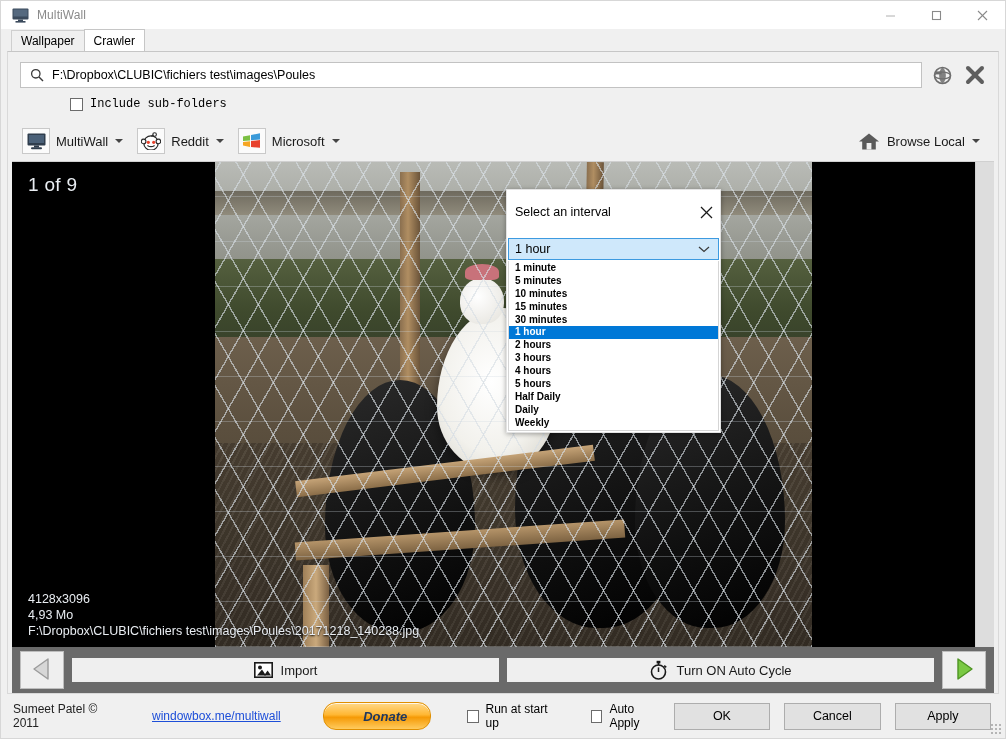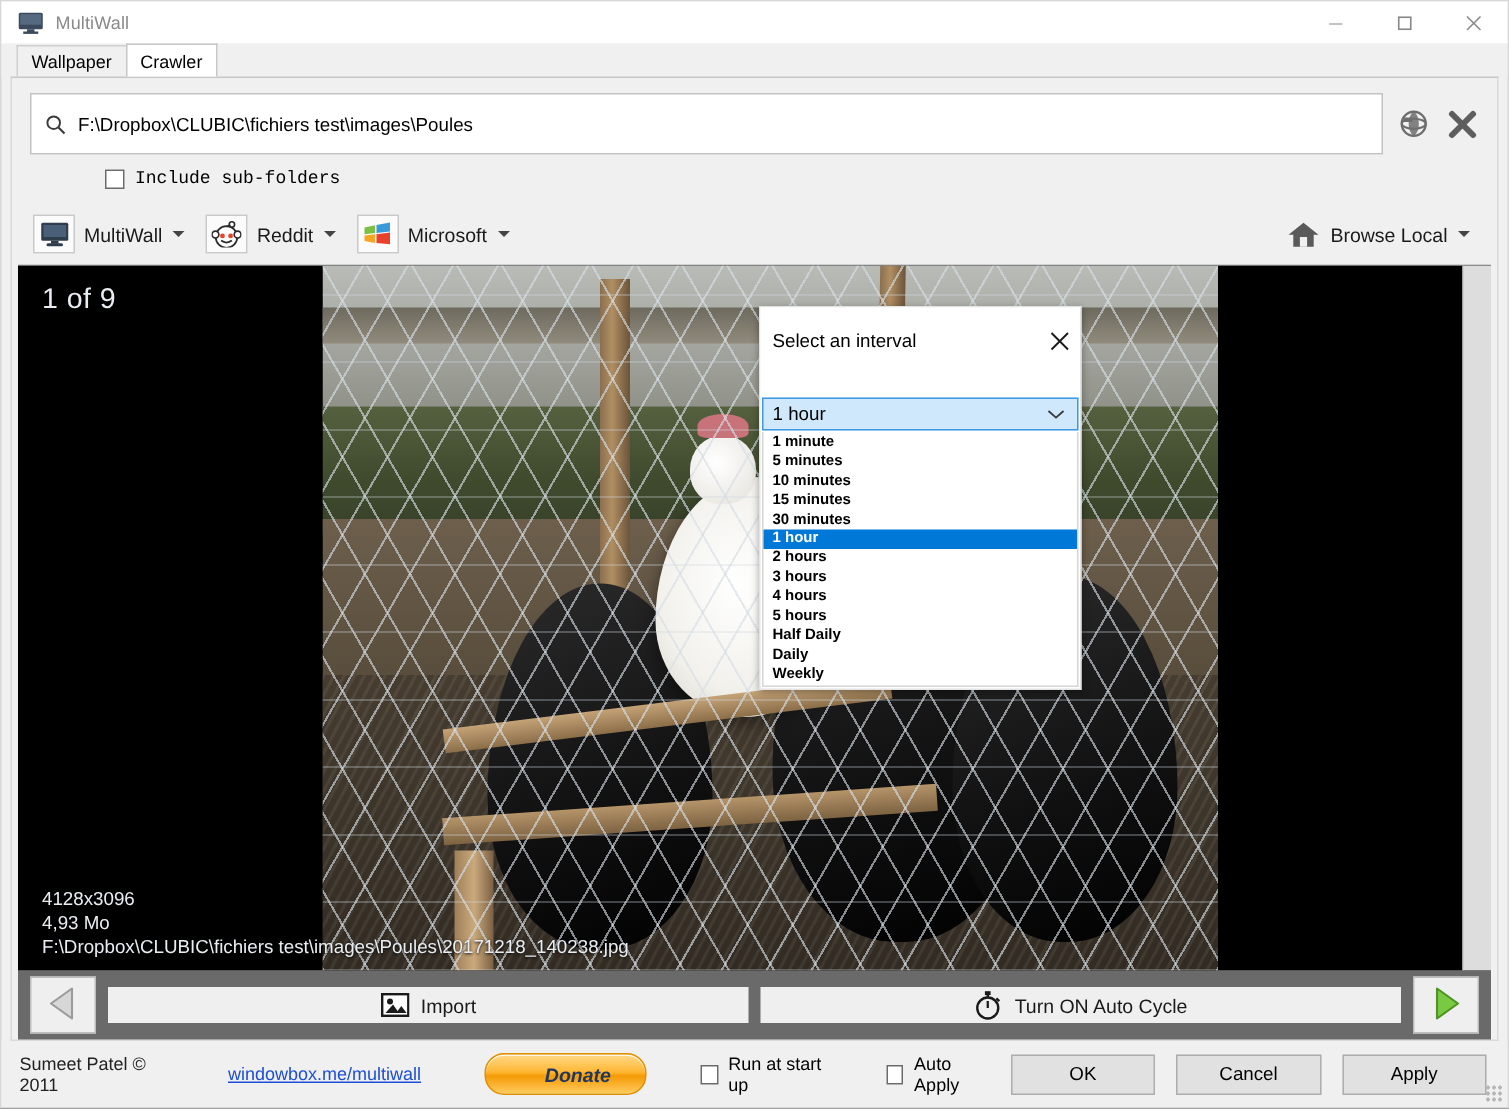--- a/index.html
+++ b/index.html
@@ -79,21 +79,21 @@
     position:relative;
     display:flex;flex-direction:column;
   }
 
   
   .searchrow{
     display:flex;align-items:center;
     padding:10px 0 0 12px;
   }
   .searchbox{
-    flex:1;height:41px;
+    flex:1;height:26px;
     background:#fff;border:1px solid #c2c2c2;
     display:flex;align-items:center;
     box-sizing:border-box;
   }
   .searchbox .mag{margin:0 8px 0 9px;display:flex;}
   .searchbox input{
     border:none;outline:none;flex:1;
     font-family:"Liberation Sans",sans-serif;
     font-size:12.5px;color:#000;background:transparent;
     padding:0;height:24px;
@@ -235,21 +235,21 @@
 
   
   .dialog{
     position:absolute;left:698px;top:227px;width:213px;
     background:#fff;border:1px solid #e3e3e3;
     box-shadow:0 1px 5px rgba(0,0,0,.35);
     z-index:40;
   }
   .dlg-head{
     height:44px;display:flex;align-items:center;
-    padding:0 0 16px 8px;background:#fff;justify-content:flex-end;
+    padding:0 0 4px 8px;background:#fff;justify-content:flex-end;
   }
   .dlg-title{font-size:12.5px;color:#000;}
   .dlg-x{
     margin-left:auto;width:28px;height:27px;
     display:flex;align-items:center;justify-content:center;color:#1b1b1b;
   }
   .dlg-combo{
     height:22px;margin:0 1px;
     background:#cfe8fb;border:1px solid #3d9ae0;
     display:flex;align-items:center;padding:0 0 0 6px;

